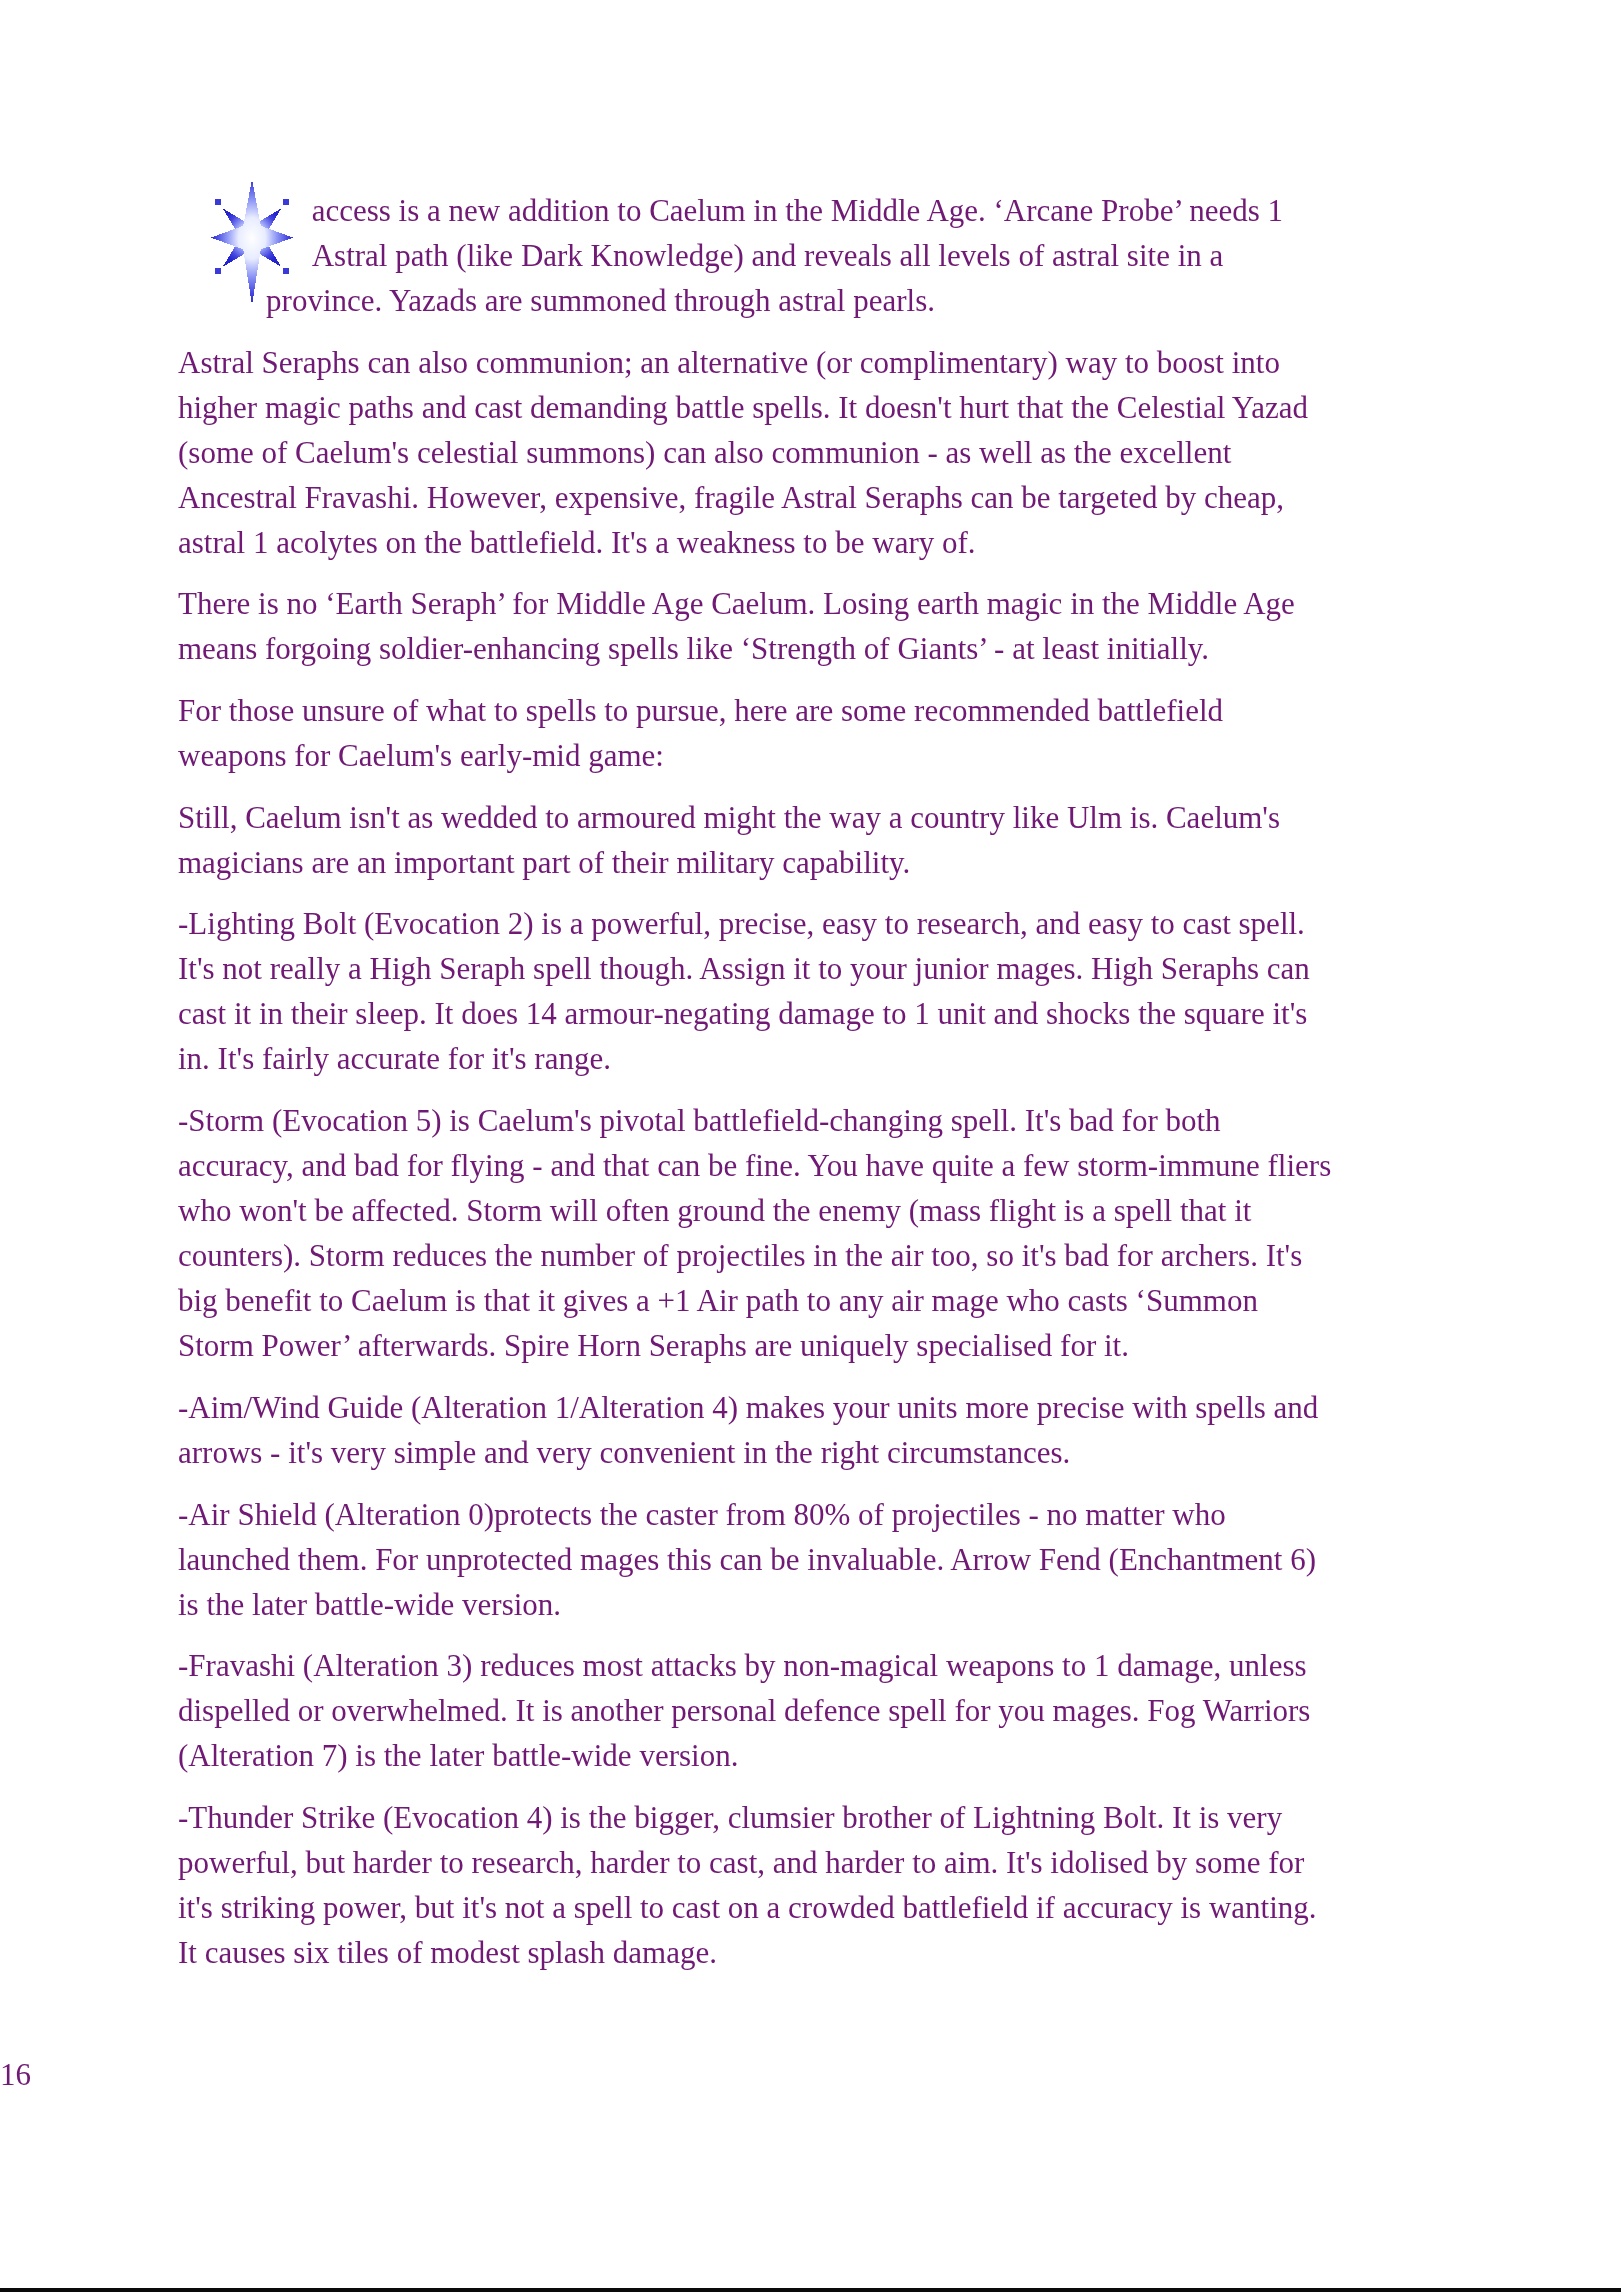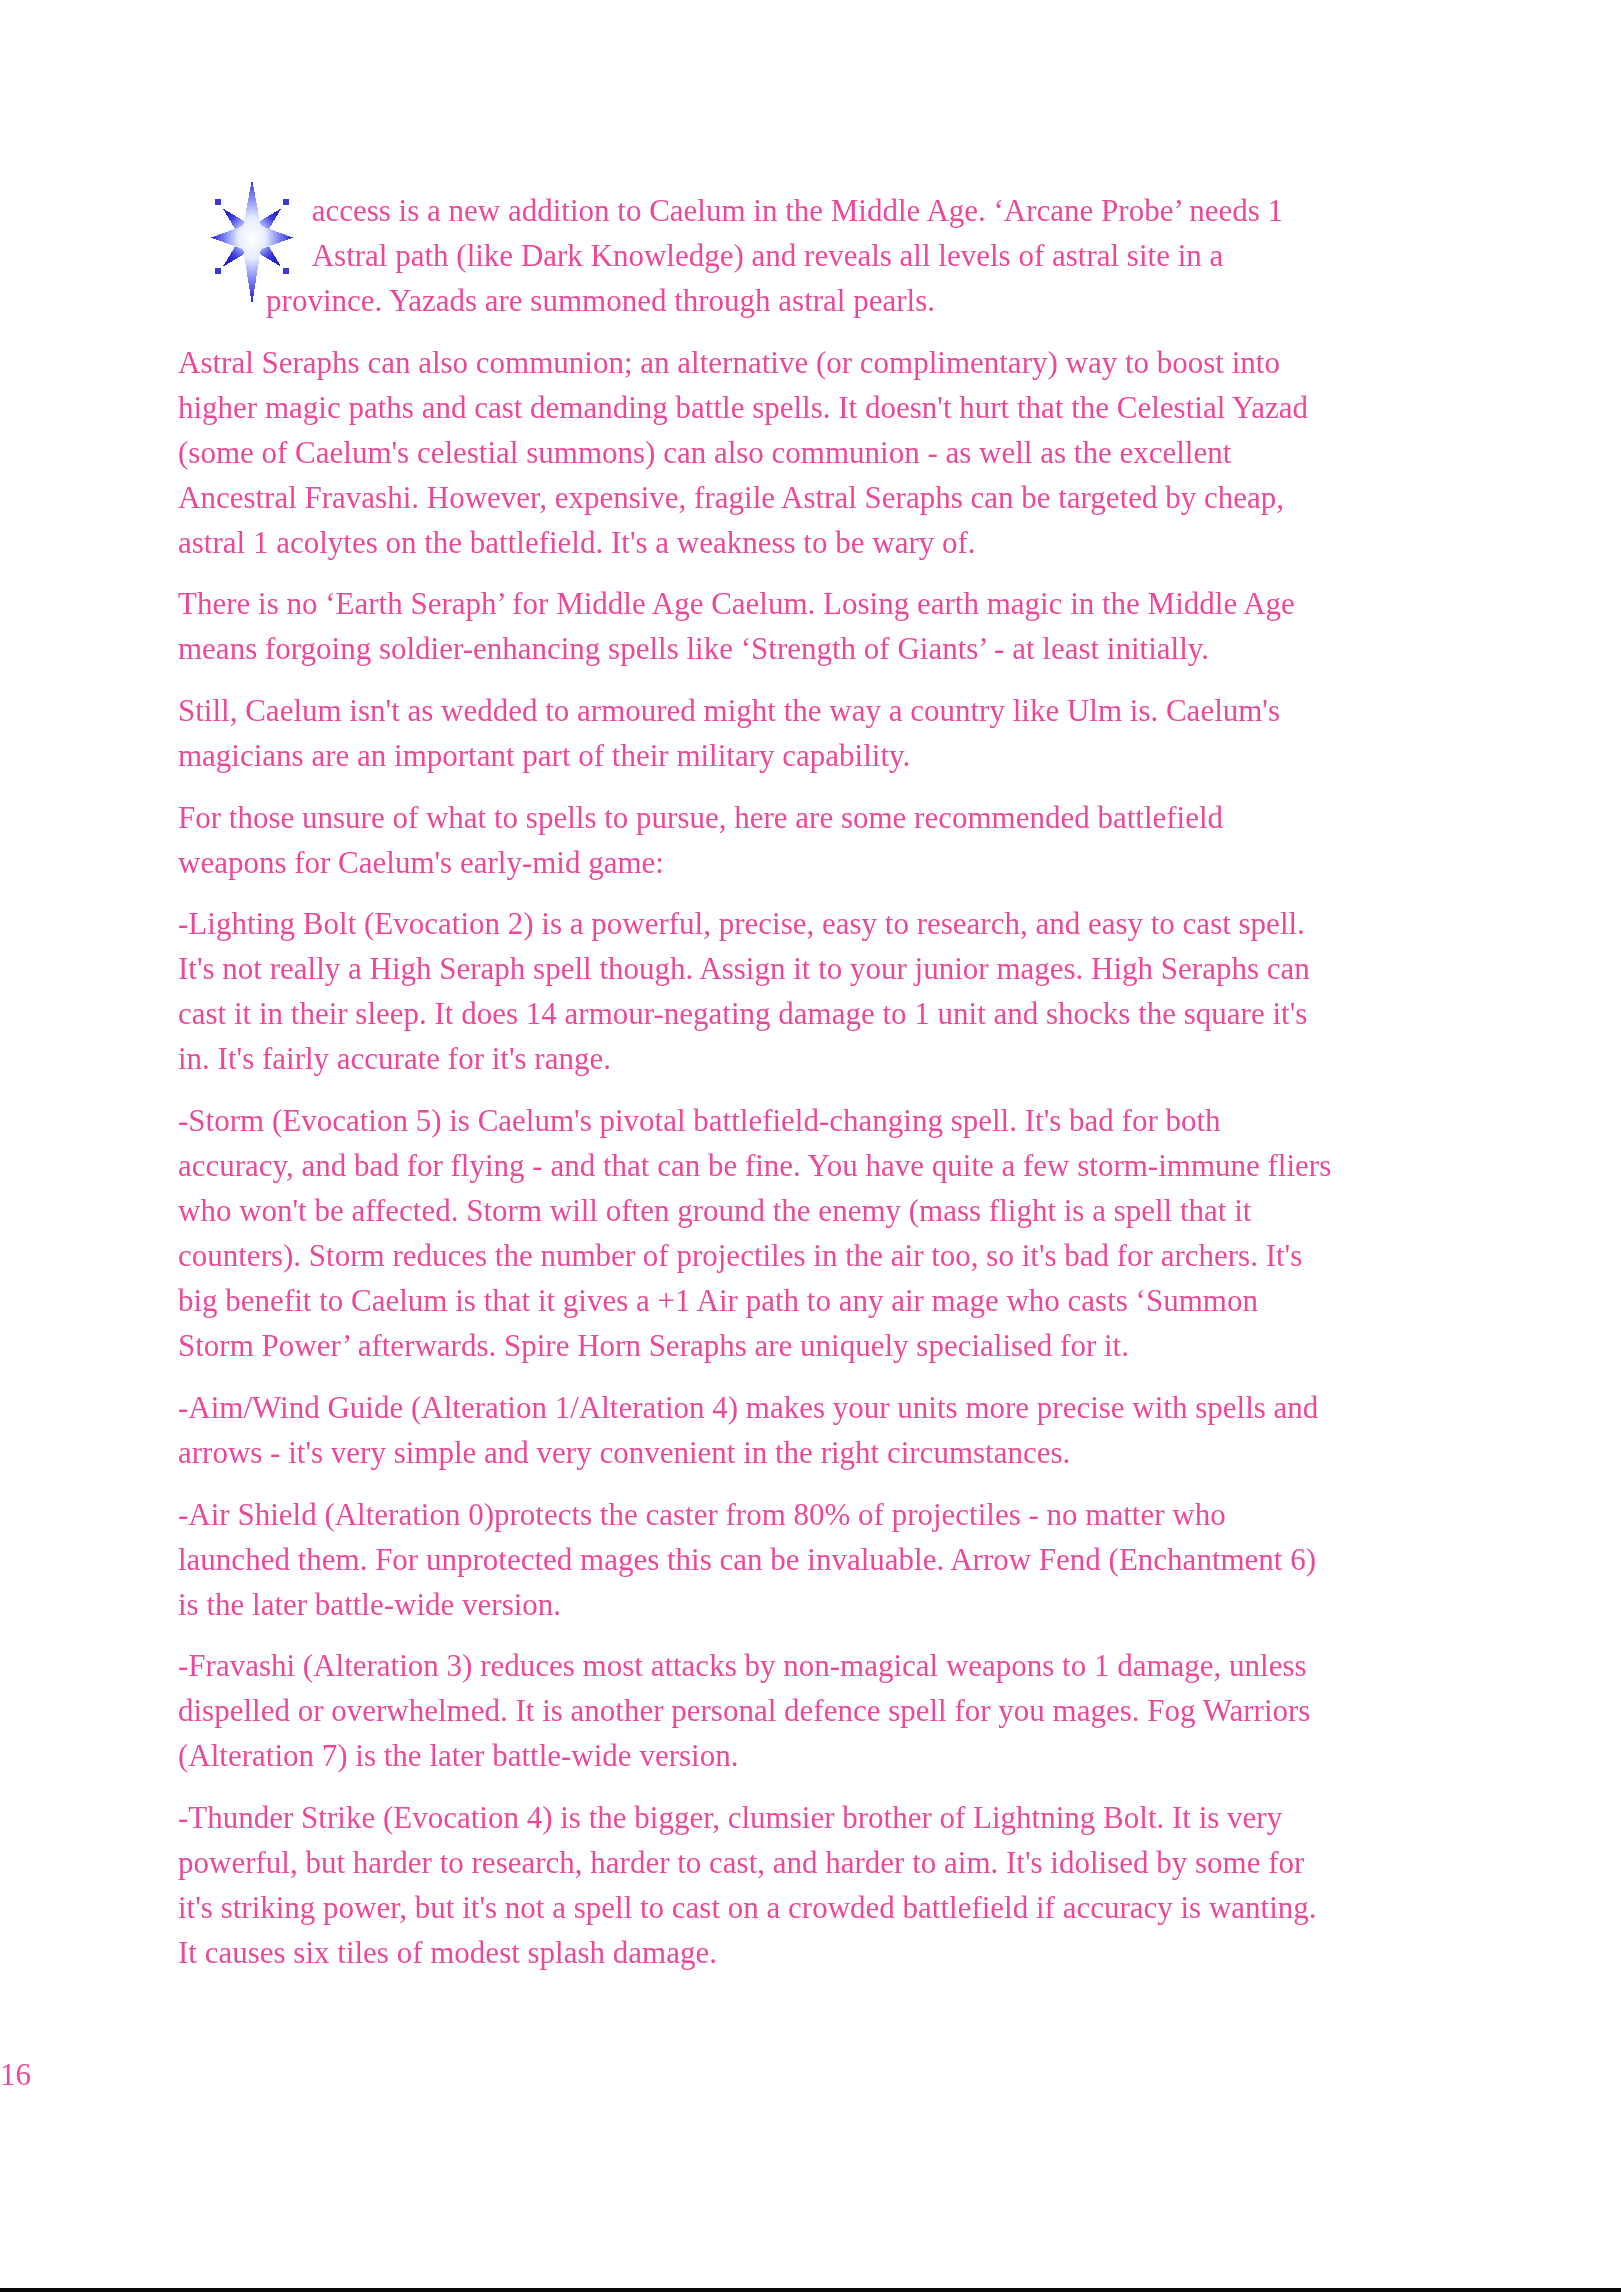--- a/index.html
+++ b/index.html
@@ -2,21 +2,21 @@
 <html><head>
 <meta charset="utf-8">
 <style>
   html, body { margin: 0; padding: 0; background: #ffffff; }
   .page {
     position: relative;
     width: 1621px;
     height: 2293px;
     background: #ffffff;
     font-family: "Liberation Serif", serif;
-    color: #ec4899;
+    color: #701a75;
     overflow: hidden;
   }
   .content {
     position: absolute;
     left: 178px;
     top: 188px;
     width: 1161px;
     font-size: 31px;
     line-height: 45px;
     text-align: left;
@@ -72,23 +72,23 @@
           <rect x="51" y="63" width="4" height="4" fill="#3a3ad8"></rect>
         </svg>
       </span>
       <span>access is a new addition to Caelum in the Middle Age. ‘Arcane Probe’ needs 1 Astral path (like Dark Knowledge) and reveals all levels of astral site in a province. Yazads are summoned through astral pearls.</span>
     </p>
 
     <p class="para">Astral Seraphs can also communion; an alternative (or complimentary) way to boost into higher magic paths and cast demanding battle spells. It doesn't hurt that the Celestial Yazad (some of Caelum's celestial summons) can also communion - as well as the excellent Ancestral Fravashi. However, expensive, fragile Astral Seraphs can be targeted by cheap, astral 1 acolytes on the battlefield. It's a weakness to be wary of.</p>
 
     <p class="para">There is no ‘Earth Seraph’ for Middle Age Caelum. Losing earth magic in the Middle Age means forgoing soldier-enhancing spells like ‘Strength of Giants’ - at least initially.</p>
 
+    <p class="para">For those unsure of what to spells to pursue, here are some recommended battlefield weapons for Caelum's early-mid game:</p>
+
     <p class="para">Still, Caelum isn't as wedded to armoured might the way a country like Ulm is. Caelum's magicians are an important part of their military capability.</p>
-
-    <p class="para">For those unsure of what to spells to pursue, here are some recommended battlefield weapons for Caelum's early-mid game:</p>
 
     <p class="para"><span class="dash">-</span><strong class="spell-name">Lighting Bolt</strong><span> (Evocation 2) is a powerful, precise, easy to research, and easy to cast spell. It's not really a High Seraph spell though. Assign it to your junior mages. High Seraphs can cast it in their sleep. It does 14 armour-negating damage to 1 unit and shocks the square it's in. It's fairly accurate for it's range.</span></p>
 
     <p class="para"><span class="dash">-</span><strong class="spell-name">Storm</strong><span> (Evocation 5) is Caelum's pivotal battlefield-changing spell. It's bad for both accuracy, and bad for flying - and that can be fine. You have quite a few storm-immune fliers who won't be affected. Storm will often ground the enemy (mass flight is a spell that it counters). Storm reduces the number of projectiles in the air too, so it's bad for archers. It's big benefit to Caelum is that it gives a +1 Air path to any air mage who casts ‘Summon Storm Power’ afterwards. Spire Horn Seraphs are uniquely specialised for it.</span></p>
 
     <p class="para"><span class="dash">-</span><strong class="spell-name">Aim/Wind Guide</strong><span> (Alteration 1/Alteration 4) makes your units more precise with spells and arrows - it's very simple and very convenient in the right circumstances.</span></p>
 
     <p class="para"><span class="dash">-</span><strong class="spell-name">Air Shield</strong><span> (Alteration 0)protects the caster from 80% of projectiles - no matter who launched them. For unprotected mages this can be invaluable. Arrow Fend (Enchantment 6) is the later battle-wide version.</span></p>
 
     <p class="para"><span class="dash">-</span><strong class="spell-name">Fravashi</strong><span> (Alteration 3) reduces most attacks by non-magical weapons to 1 damage, unless dispelled or overwhelmed. It is another personal defence spell for you mages. Fog Warriors (Alteration 7) is the later battle-wide version.</span></p>

